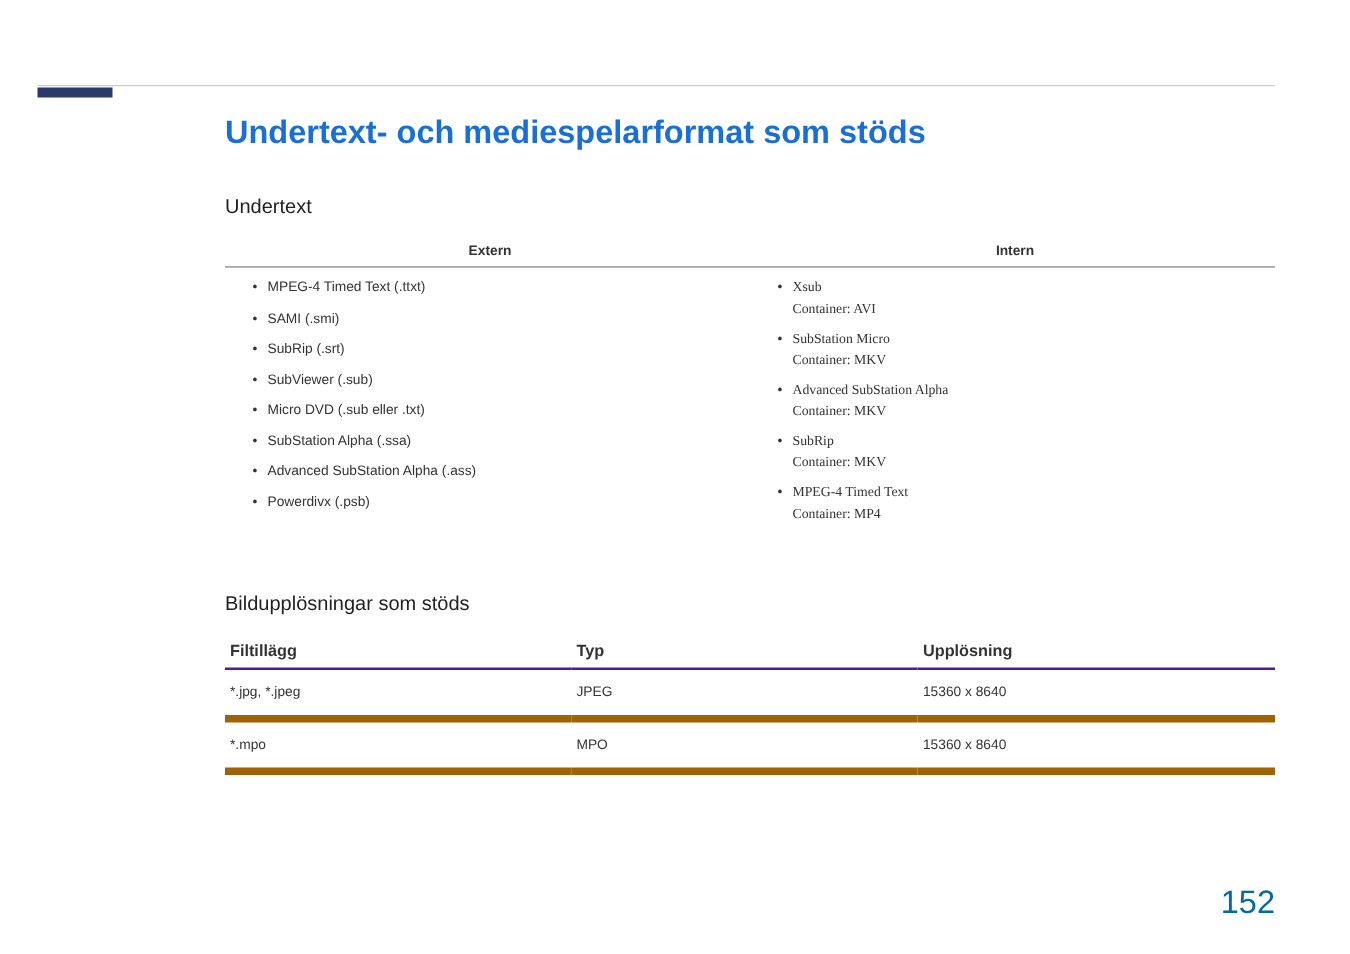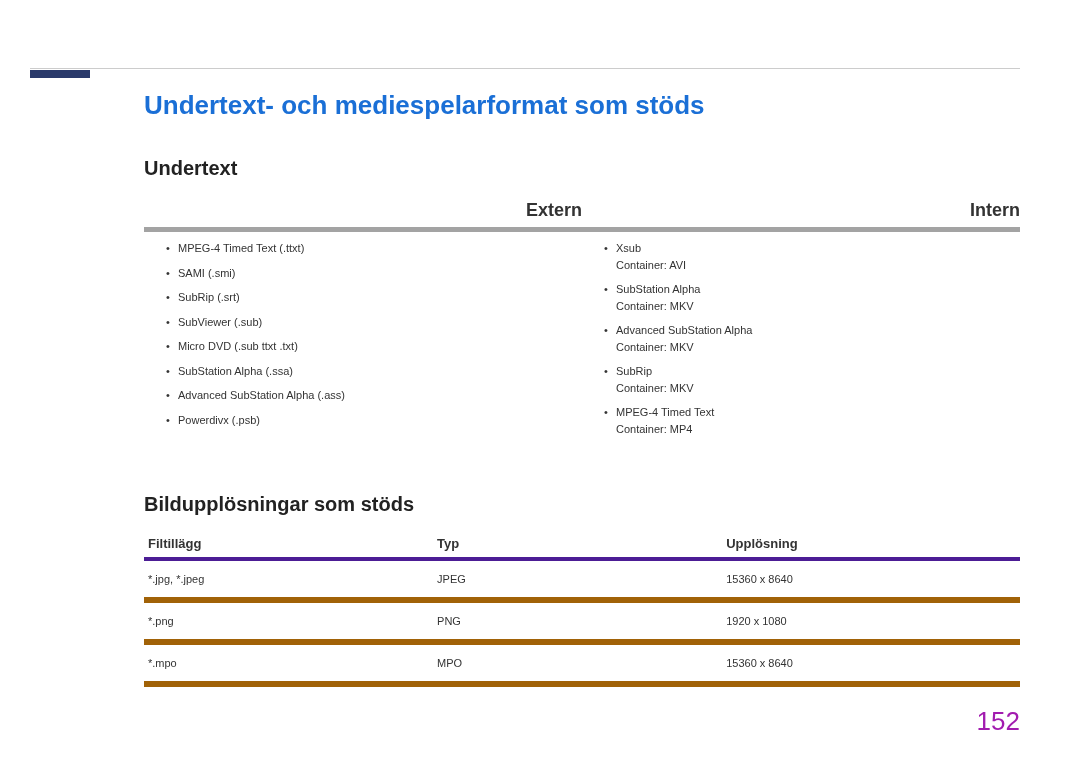--- a/index.html
+++ b/index.html
@@ -1,36 +1,36 @@
 <!DOCTYPE html>
 <html><head>
 <meta charset="utf-8">
 <style>
   * { box-sizing: border-box; margin: 0; padding: 0; }
   html, body { width: 1080px; height: 763px; background: #fff; font-family: "Segoe UI", Arial, sans-serif; color: #333; }
   .page { position: relative; width: 1080px; height: 763px; padding: 60px 60px 40px 60px; }
   .side-bar { position: absolute; left: 30px; top: 70px; width: 60px; height: 8px; background: #2a3a6b; }
   .hr-top { position: absolute; left: 30px; right: 60px; top: 68px; height: 1px; background: #ccc; }
-  .content { margin-left: 84px; margin-top: 30px; }
+  .content { margin-left: 120px; margin-top: 30px; }
   .main-title { color: #1a6fd6; font-size: 26px; font-weight: 600; margin-bottom: 36px; margin-top: 14px; }
-  .section-title { color: #222; font-size: 20px; font-weight: 700; margin-bottom: 14px; }
+  .section-title { color: #222; font-size: 16px; font-weight: 400; margin-bottom: 14px; }
   .subtitle-table { width: 100%; border-collapse: collapse; margin-bottom: 40px; }
-  .subtitle-table th { text-align: right; font-size: 18px; font-weight: 600; padding: 6px 0 6px 4px; border-bottom: 5px solid #a3a3a3; width: 50%; }
+  .subtitle-table th { text-align: center; font-size: 11px; font-weight: 600; padding: 6px 0 6px 4px; border-bottom: 1px solid #a3a3a3; width: 50%; }
   .subtitle-table td { vertical-align: top; padding: 8px 4px 8px 4px; font-size: 11px; }
   .bullet-list { list-style: none; padding-left: 18px; }
   .bullet-list li { position: relative; padding-left: 12px; margin-bottom: 8px; line-height: 1.5; }
   .bullet-list li::before { content: "•"; position: absolute; left: 0; color: #333; }
-  .sub-line { display: block; color: #333; }
+  .sub-line { display: block; color: #333; font-family: Liberation Serif, serif; }
   .res-table { width: 100%; border-collapse: collapse; }
-  .res-table th { text-align: left; font-size: 13px; font-weight: 600; padding: 6px 4px 6px 4px; border-bottom: 4px solid #4c1d95; }
+  .res-table th { text-align: left; font-size: 13px; font-weight: 600; padding: 6px 4px 6px 4px; border-bottom: 2px solid #4c1d95; }
   .res-table td { font-size: 11px; padding: 12px 4px; border-bottom: 6px solid #a16207; }
   .res-table th:nth-child(1), .res-table td:nth-child(1) { width: 33%; }
   .res-table th:nth-child(2), .res-table td:nth-child(2) { width: 33%; }
   .res-table th:nth-child(3), .res-table td:nth-child(3) { width: 34%; }
-  .page-number { position: absolute; right: 60px; bottom: 26px; font-size: 26px; color: #a21caf; font-weight: 300; }
+  .page-number { position: absolute; right: 60px; bottom: 26px; font-size: 26px; color: #0369a1; font-weight: 300; }
 </style>
 </head>
 <body>
 
 <div class="page">
   <div class="hr-top"></div>
   <div class="side-bar"></div>
 
   <div class="content">
     <h1 class="main-title">Undertext- och mediespelarformat som stöds</h1>
@@ -45,34 +45,34 @@
         </tr>
       </thead>
       <tbody>
         <tr>
           <td>
             <ul class="bullet-list">
               <li>MPEG-4 Timed Text (.ttxt)</li>
               <li>SAMI (.smi)</li>
               <li>SubRip (.srt)</li>
               <li>SubViewer (.sub)</li>
-              <li>Micro DVD (.sub ttxt .txt)</li>
+              <li>Micro DVD (.sub eller .txt)</li>
               <li>SubStation Alpha (.ssa)</li>
               <li>Advanced SubStation Alpha (.ass)</li>
               <li>Powerdivx (.psb)</li>
             </ul>
           </td>
           <td>
             <ul class="bullet-list">
               <li>
                 <span class="sub-line">Xsub</span>
                 <span class="sub-line">Container: AVI</span>
               </li>
               <li>
-                <span class="sub-line">SubStation Alpha</span>
+                <span class="sub-line">SubStation Micro</span>
                 <span class="sub-line">Container: MKV</span>
               </li>
               <li>
                 <span class="sub-line">Advanced SubStation Alpha</span>
                 <span class="sub-line">Container: MKV</span>
               </li>
               <li>
                 <span class="sub-line">SubRip</span>
                 <span class="sub-line">Container: MKV</span>
               </li>
@@ -96,25 +96,20 @@
           <th>Upplösning</th>
         </tr>
       </thead>
       <tbody>
         <tr>
           <td>*.jpg, *.jpeg</td>
           <td>JPEG</td>
           <td>15360 x 8640</td>
         </tr>
         <tr>
-          <td>*.png</td>
-          <td>PNG</td>
-          <td>1920 x 1080</td>
-        </tr>
-        <tr>
           <td>*.mpo</td>
           <td>MPO</td>
           <td>15360 x 8640</td>
         </tr>
       </tbody>
     </table>
   </div>
 
   <div class="page-number">152</div>
 </div>

